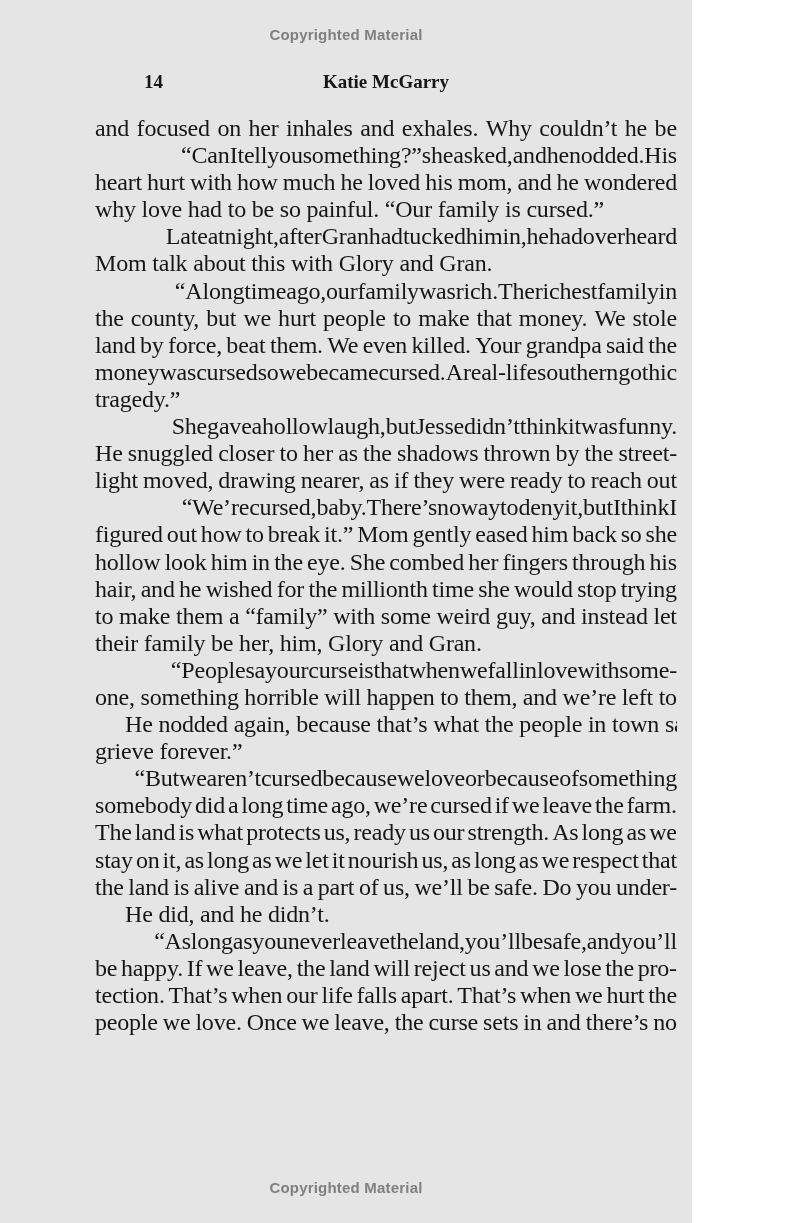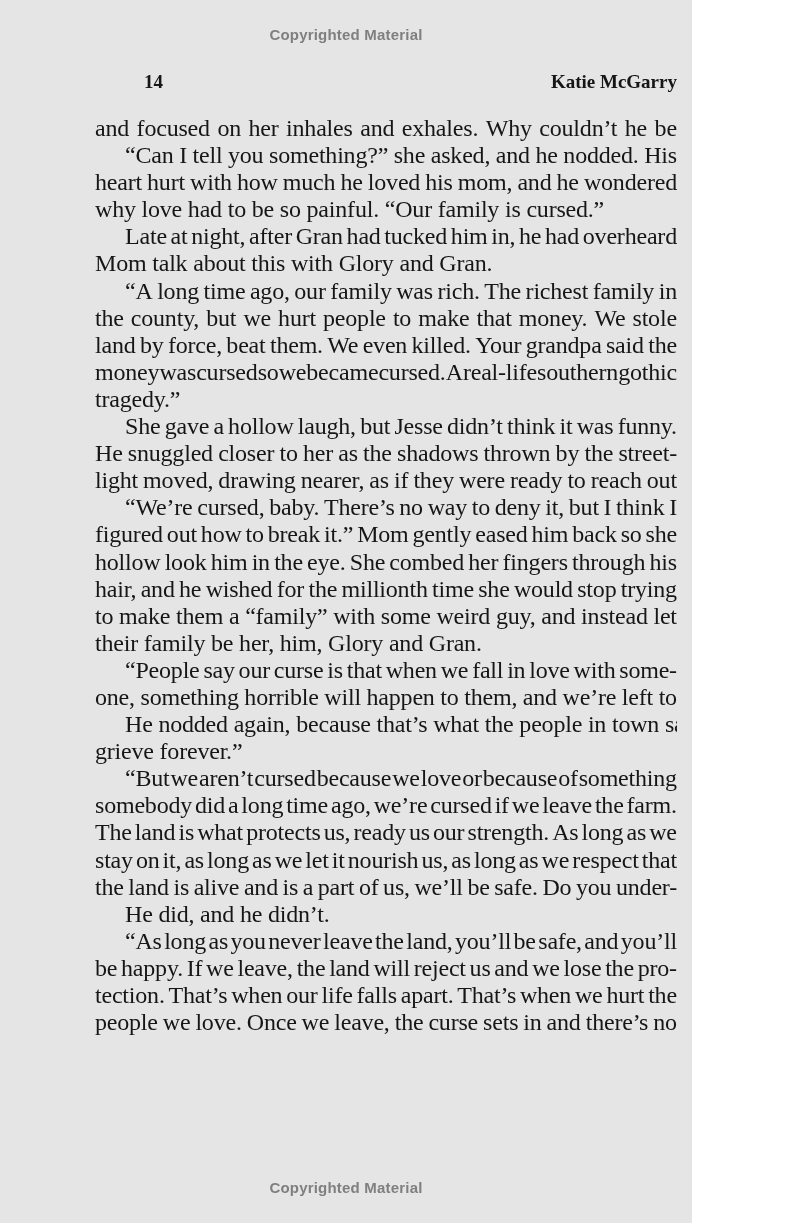--- a/index.html
+++ b/index.html
@@ -44,21 +44,21 @@
     position: absolute;
     left: 13px;
     top: 0;
     margin-left: 36px;
   }
   .book-author {
     position: absolute;
     left: 0;
     width: 100%;
     top: 0;
-    text-align: right;
+    text-align: center;
   }
   .body-text {
     position: absolute;
     top: 115px;
     left: 95px;
     width: 582px;
     font-size: 24px;
     letter-spacing: -0.2px;
     color: #161616;
   }
@@ -67,21 +67,21 @@
     line-height: 27.1px;
     overflow: hidden;
     white-space: nowrap;
   }
   .line.just {
     display: flex;
     justify-content: space-between;
     white-space: normal;
   }
   .line.just span { white-space: nowrap; }
-  .line.indent { padding-left: 30px; }
+  .line.indent { padding-left: 30px; justify-content: flex-end; }
 </style>
 </head>
 <body>
 
 <div class="page">
   <div class="notice top">Copyrighted Material</div>
 
   <div class="running-head">
     <span class="page-num">14</span>
     <span class="book-author">Katie McGarry</span>

